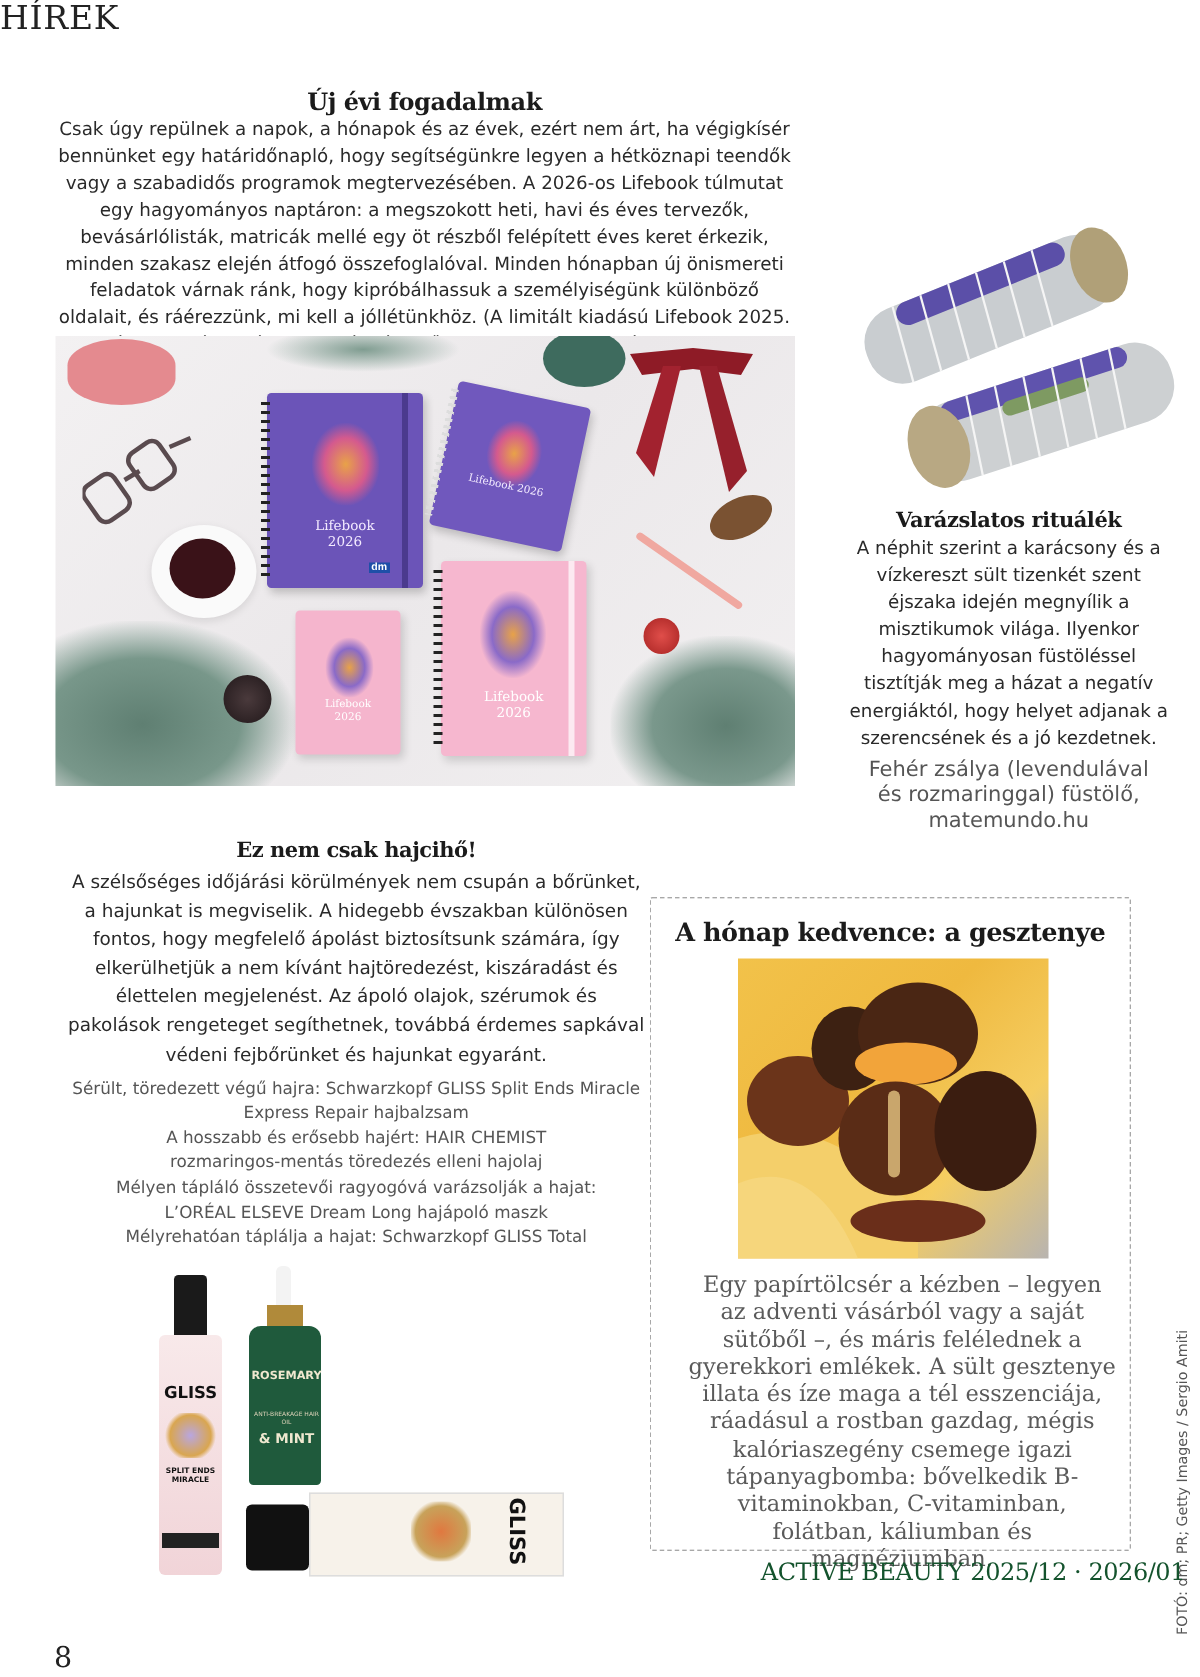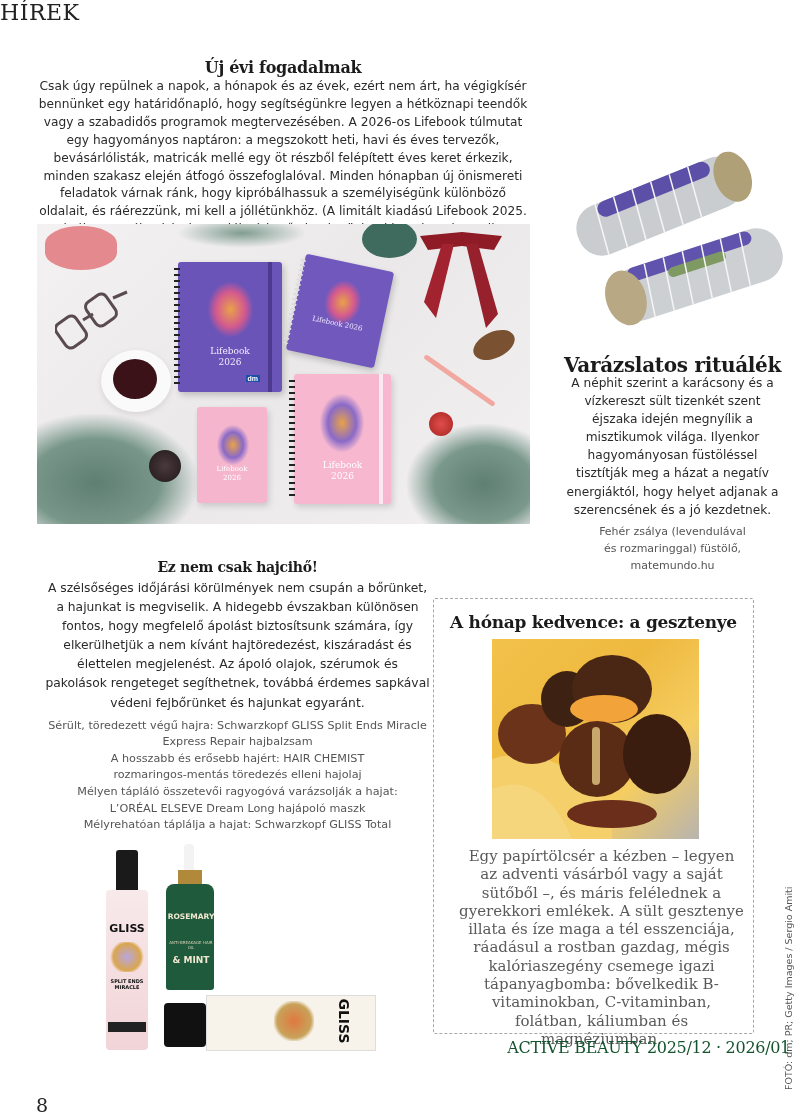--- a/index.html
+++ b/index.html
@@ -3,37 +3,37 @@
 <meta charset="utf-8">
 <style>
   * { box-sizing: border-box; margin: 0; padding: 0; }
   html, body { width: 800px; height: 1118px; background: #ffffff; overflow: hidden; }
   body { position: relative; font-family: "Liberation Sans", sans-serif; color: #222; }
 
   .section-label { position: absolute; left: 0; top: 0; font-family: "DejaVu Serif", serif; font-size: 22px; letter-spacing: 0.5px; color: #222; }
 
   .headline { font-family: "DejaVu Serif", serif; font-weight: bold; color: #1b1b1b; text-align: center; letter-spacing: -0.3px; }
   .body-sans { font-family: "DejaVu Sans", sans-serif; color: #2a2a2a; text-align: center; }
-  .caption { font-family: "DejaVu Sans", sans-serif; color: #555; text-align: center; font-size: 11px; line-height: 17px; }
+  .caption { font-family: "DejaVu Sans", sans-serif; color: #555; text-align: center; font-size: 14px; line-height: 17px; }
 
   
   #art1 { position: absolute; left: 36px; top: 58px; width: 494px; }
   #art1 .headline { font-size: 16px; line-height: 20px; }
   #art1 .body-sans { font-size: 12.2px; line-height: 17.9px; margin-top: 0px; }
 
   
   #lifebook-photo { position: absolute; left: 37px; top: 224px; width: 493px; height: 300px; background: linear-gradient(135deg, #f3f1f2 0%, #ebe8ea 50%, #f2f0f1 100%); overflow: hidden; }
   .obj { position: absolute; }
 
   
   #sage-photo { position: absolute; left: 560px; top: 150px; width: 225px; height: 180px; }
 
   
   #art2 { position: absolute; left: 560px; top: 338px; width: 225px; }
-  #art2 .headline { font-size: 20px; line-height: 18px; margin-top: 18px; }
+  #art2 .headline { font-size: 14px; line-height: 18px; }
   #art2 .body-sans { font-size: 12.2px; line-height: 18.1px; }
   #art2 .caption { margin-top: 4px; }
 
   
   #art3 { position: absolute; left: 45px; top: 558px; width: 385px; }
   #art3 .headline { font-size: 14px; line-height: 19px; }
   #art3 .body-sans { font-size: 12.3px; line-height: 19.1px; margin-top: 2px; }
   #art3 .caption { margin-top: 5px; line-height: 16.6px; font-size: 11.2px; }
 
   

